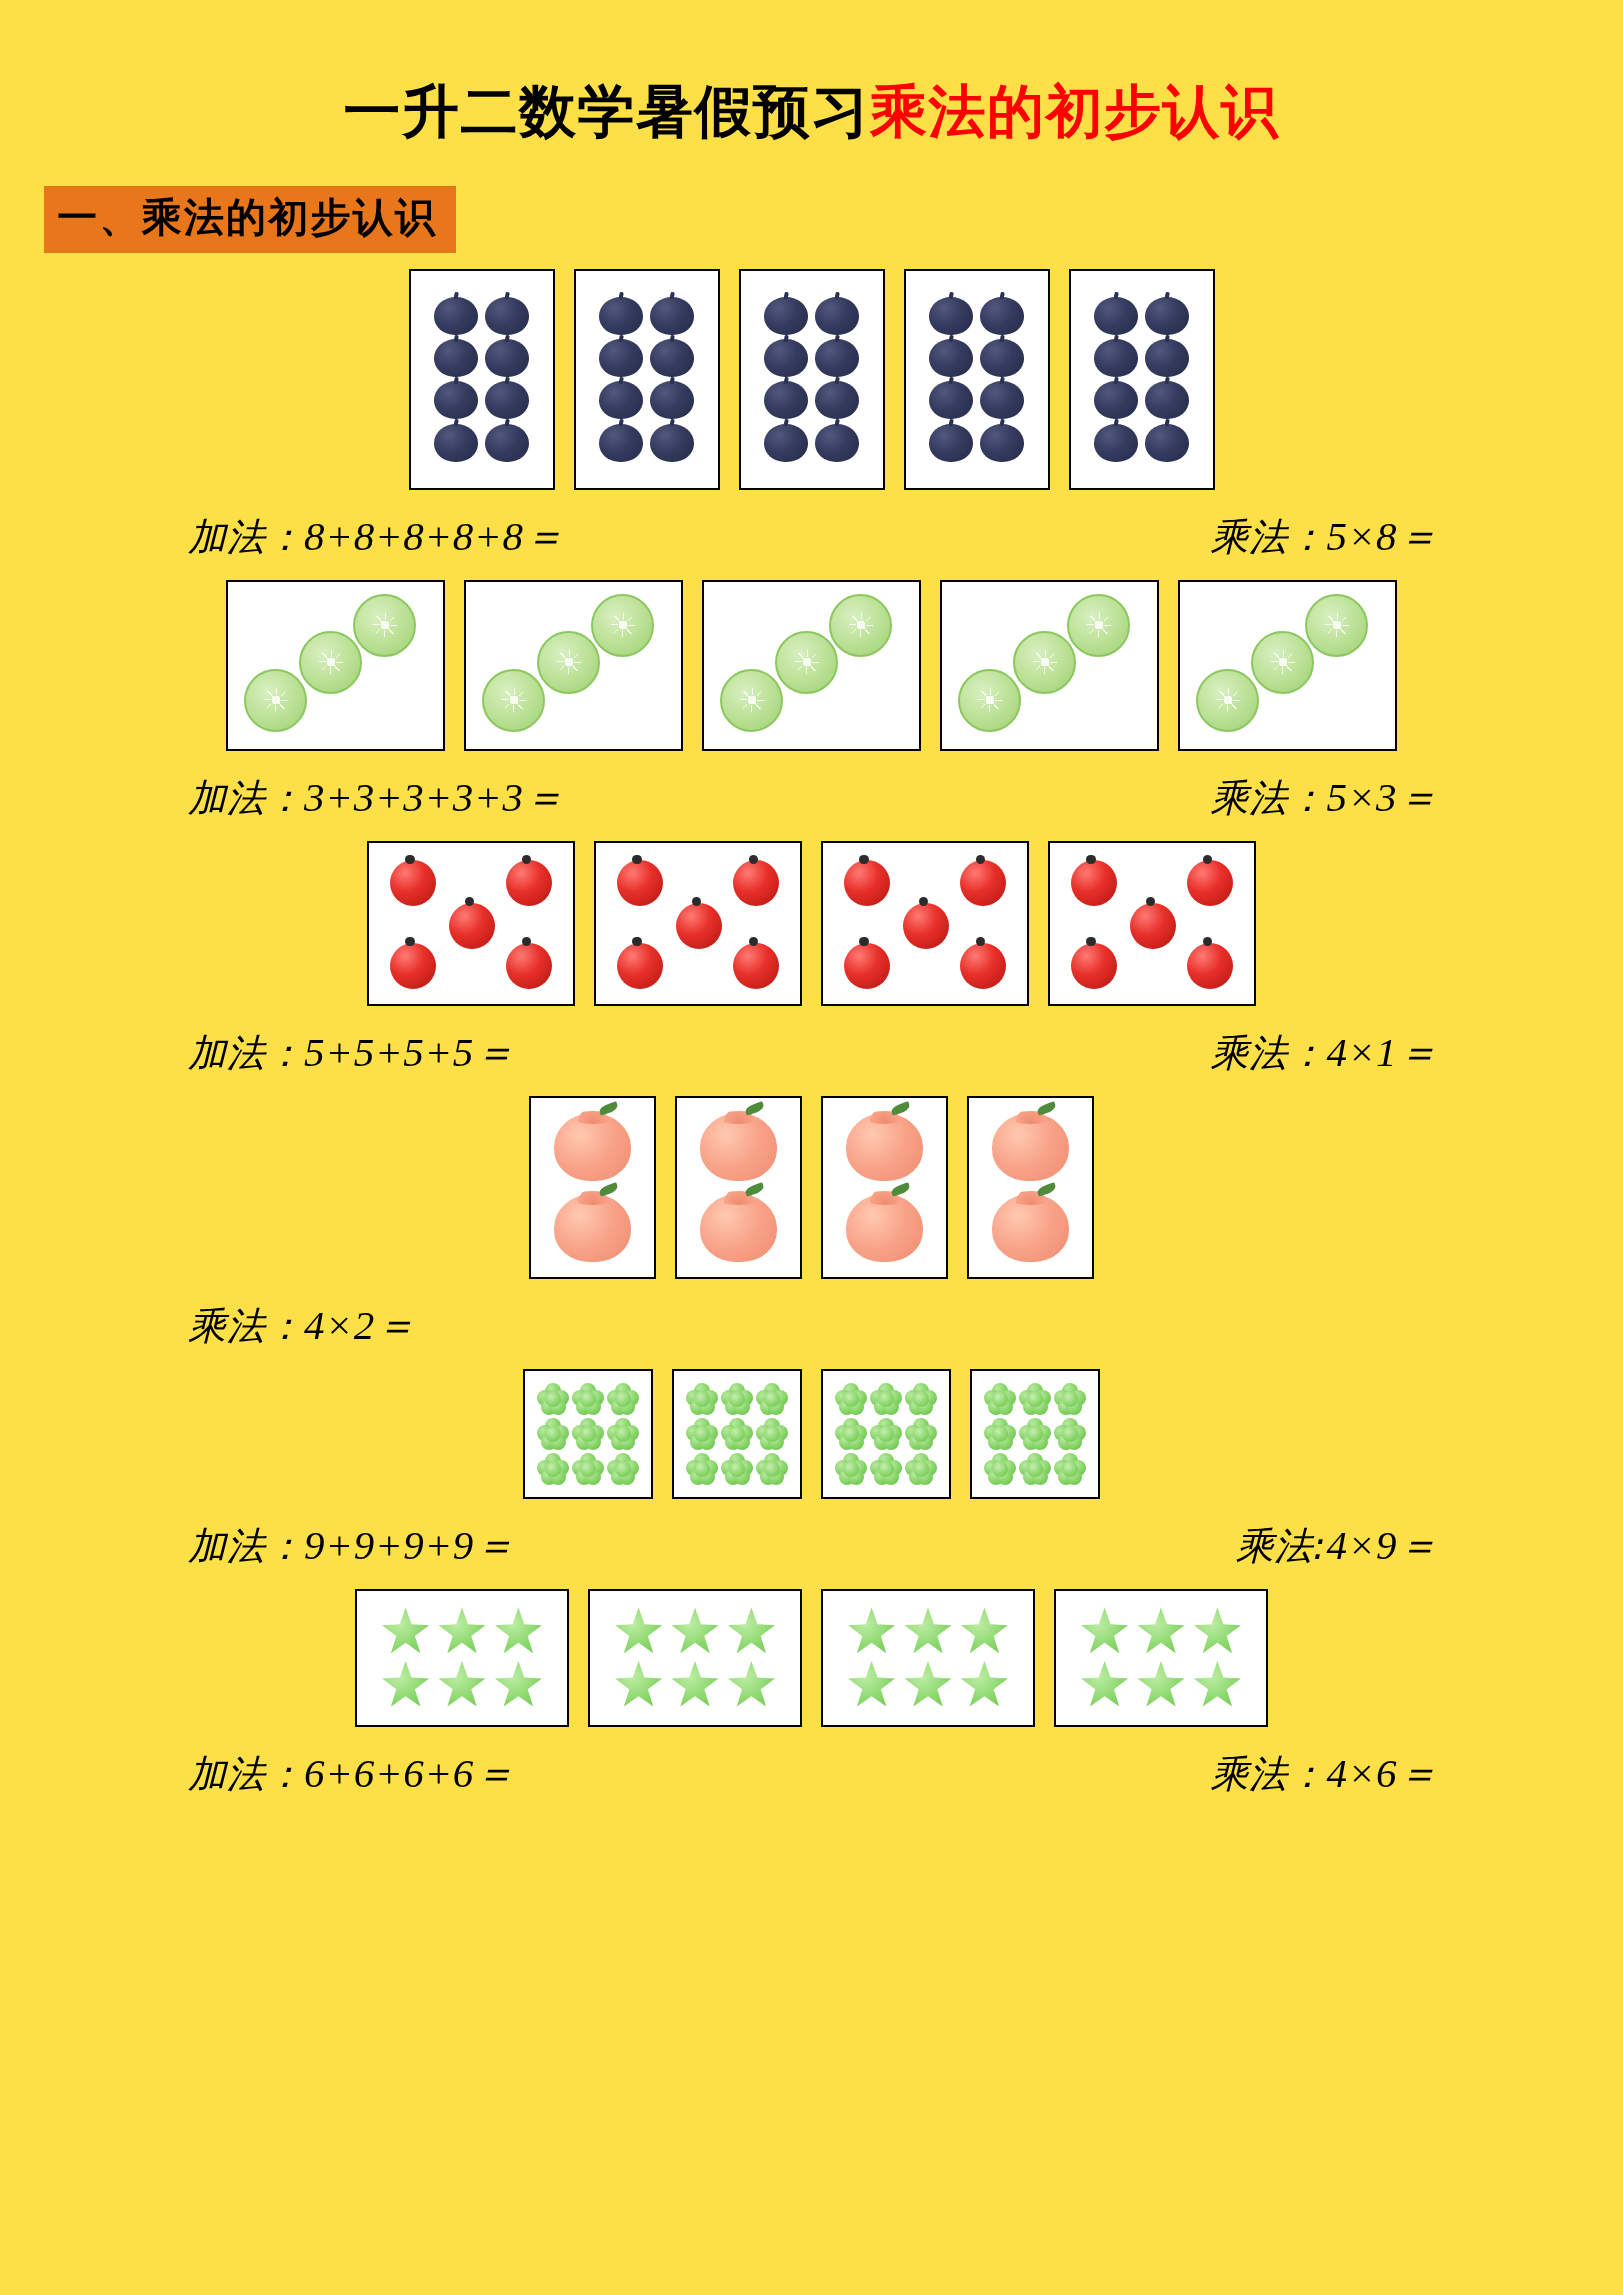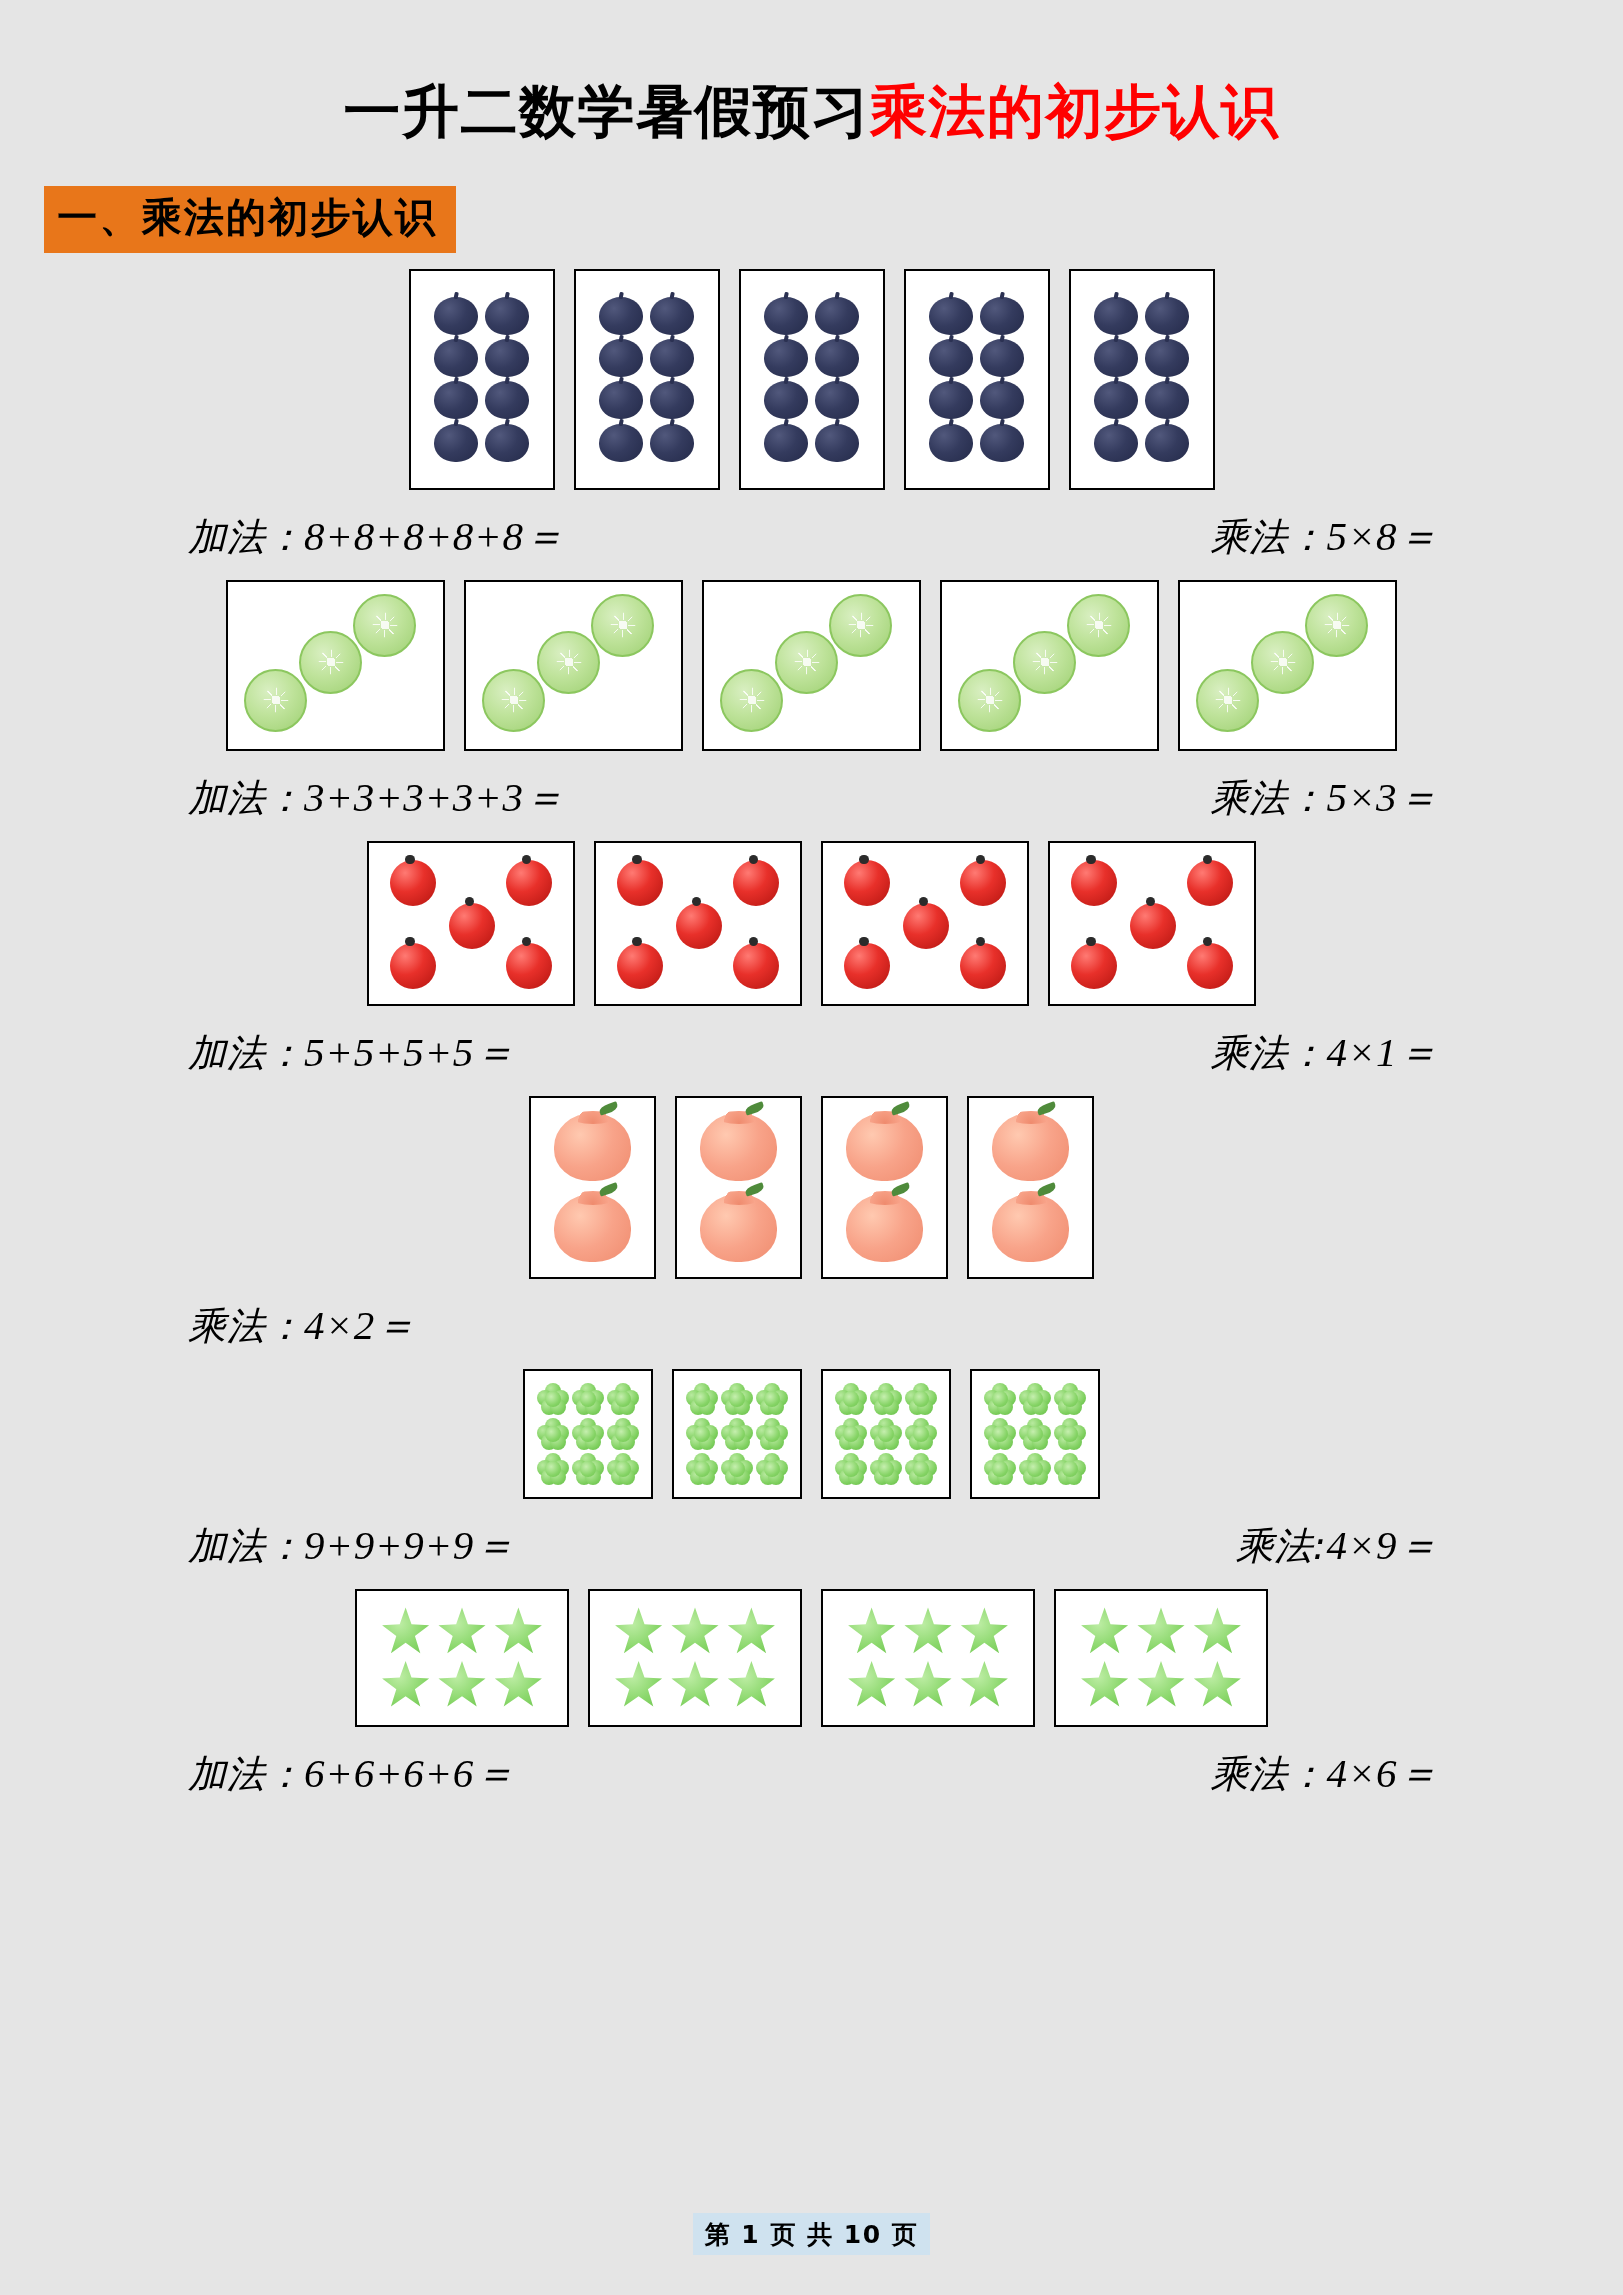--- a/index.html
+++ b/index.html
@@ -6,21 +6,21 @@
   body{
     width:1623px;
     background:#ffffff;
     font-family:"Liberation Serif", serif;
     color:#000;
   }
   .page{
     position:relative;
     width:1623px;
     height:2295px;
-    background:#e5e5e5;
+    background:#fde047;
     box-sizing:border-box;
     padding:0;
   }
   .title{
     text-align:center;
     font-family:"DejaVu Sans", sans-serif;
     font-weight:bold;
     font-size:57px;
     letter-spacing:1.5px;
     padding-top:74px;
@@ -746,18 +746,15 @@
             <div class="star"></div>
         </div>
       </div>
     </div>
     <div class="eqline">
       <span><span class="lbl">加法：</span><span class="expr">6+6+6+6＝</span></span>
       <span><span class="lbl">乘法：</span><span class="expr">4×6＝</span></span>
     </div>
   </div>
 
-  <div class="footer">
-    <span class="pg">第 1 页 共 10 页</span>
-  </div>
 
 </div>
 
 
 </body></html>

